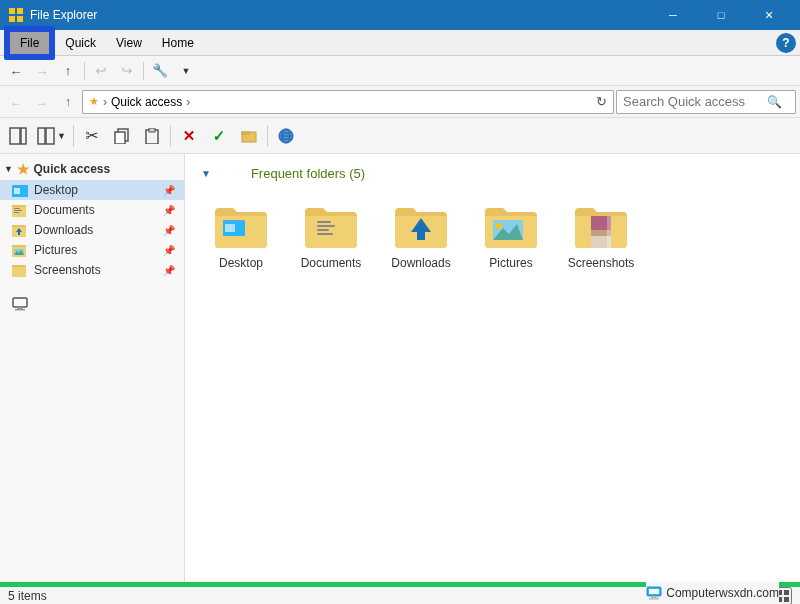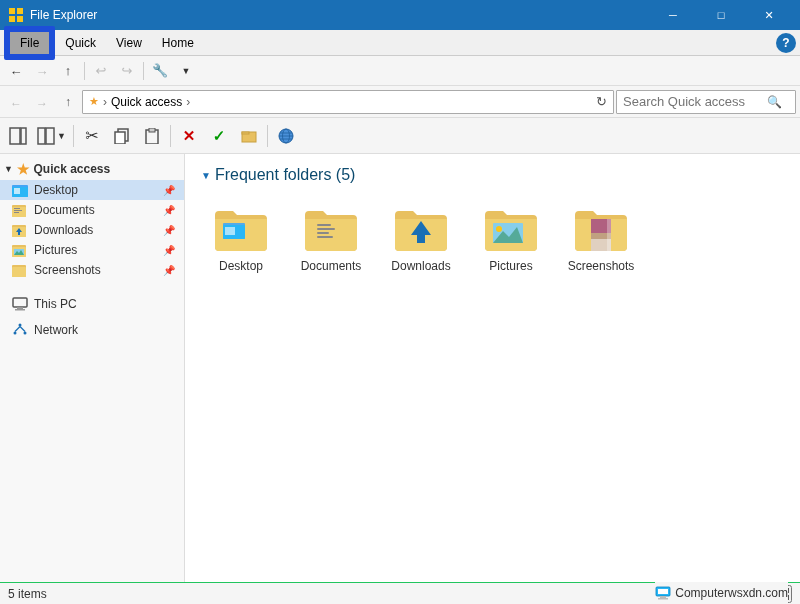--- a/index.html
+++ b/index.html
@@ -209,21 +209,21 @@
       word-break: break-word;
     }
 
     
     .folder-svg { width: 56px; height: 48px; }
 
     
     #status-bar {
       height: 22px;
       background: #f5f5f5;
-      border-top: 1px solid #22c55e;
+      border-top: 5px solid #22c55e;
       display: flex;
       align-items: center;
       padding: 0 8px;
       font-size: 12px;
       color: #333;
       justify-content: space-between;
     }
     #status-bar .view-icons { display: flex; gap: 2px; }
     #status-bar .view-btn {
       width: 18px; height: 18px; cursor: pointer;
@@ -401,41 +401,30 @@
     </div>
 
     <div style="height: 10px;"></div>
 
     <div class="sidebar-item">
       <svg width="16" height="14" viewBox="0 0 16 14">
         <rect x="1" y="1" width="14" height="9" rx="1" fill="none" stroke="#555" stroke-width="1.5"></rect>
         <rect x="5" y="10" width="6" height="2" fill="#999"></rect>
         <rect x="3" y="12" width="10" height="1.5" fill="#999"></rect>
       </svg>
-      <span class="item-label">This PC</span>
     </div>
 
     <div style="height: 6px;"></div>
 
-    <div class="sidebar-item">
-      <svg width="16" height="14" viewBox="0 0 16 14">
-        <circle cx="8" cy="2" r="1.5" fill="#1a6fb5"></circle>
-        <circle cx="3" cy="10" r="1.5" fill="#1a6fb5"></circle>
-        <circle cx="13" cy="10" r="1.5" fill="#1a6fb5"></circle>
-        <line x1="8" y1="3.5" x2="3" y2="8.5" stroke="#1a6fb5" stroke-width="1.2"></line>
-        <line x1="8" y1="3.5" x2="13" y2="8.5" stroke="#1a6fb5" stroke-width="1.2"></line>
-      </svg>
-      <span class="item-label">Network</span>
-    </div>
   </div>
 
   <div id="file-area">
     <div class="section-header">
       <span class="collapse-arrow">▼</span>
-      <span style="color:#0c4a6e;font-size:16px;">Frequent folders (5)</span>
+      <span style="color:#4d7c0f;font-size:13px;margin-left:36px;">Frequent folders (5)</span>
     </div>
 
     <div class="folder-grid">
 
       <div class="folder-item">
         <div class="folder-icon-wrap">
           <svg class="folder-svg" viewBox="0 0 56 48">
             <path d="M2 10 Q2 6 6 6 L20 6 L24 10 L50 10 Q54 10 54 14 L54 42 Q54 46 50 46 L6 46 Q2 46 2 42 Z" fill="#e8c060"></path>
             <path d="M2 14 L54 14 L54 42 Q54 46 50 46 L6 46 Q2 46 2 42 Z" fill="#f0d070"></path>
 
@@ -520,21 +509,21 @@
       <svg width="14" height="14" viewBox="0 0 14 14">
         <rect x="1" y="1" width="5" height="5" fill="#555"></rect>
         <rect x="8" y="1" width="5" height="5" fill="#555"></rect>
         <rect x="1" y="8" width="5" height="5" fill="#555"></rect>
         <rect x="8" y="8" width="5" height="5" fill="#555"></rect>
       </svg>
     </button>
   </div>
 </div>
 
-<div style="position:fixed;bottom:0;right:12px;height:22px;display:flex;align-items:center;gap:4px;font-size:12px;color:#333;background:#f5f5f5;">
+<div style="position:fixed;bottom:0;right:21px;height:22px;display:flex;align-items:center;gap:4px;font-size:12px;color:#333;background:#f5f5f5;">
   <svg width="16" height="14" viewBox="0 0 16 14">
     <rect x="1" y="1" width="14" height="9" rx="1" fill="#29b6f6" stroke="#0080c0" stroke-width="0.8"></rect>
     <rect x="3" y="3" width="10" height="5" fill="white"></rect>
     <rect x="5" y="10" width="6" height="2" fill="#bbb"></rect>
     <rect x="3" y="12" width="10" height="1.5" fill="#bbb"></rect>
   </svg>
   <span>Computerwsxdn.com</span>
 </div>
 
 </body></html>

